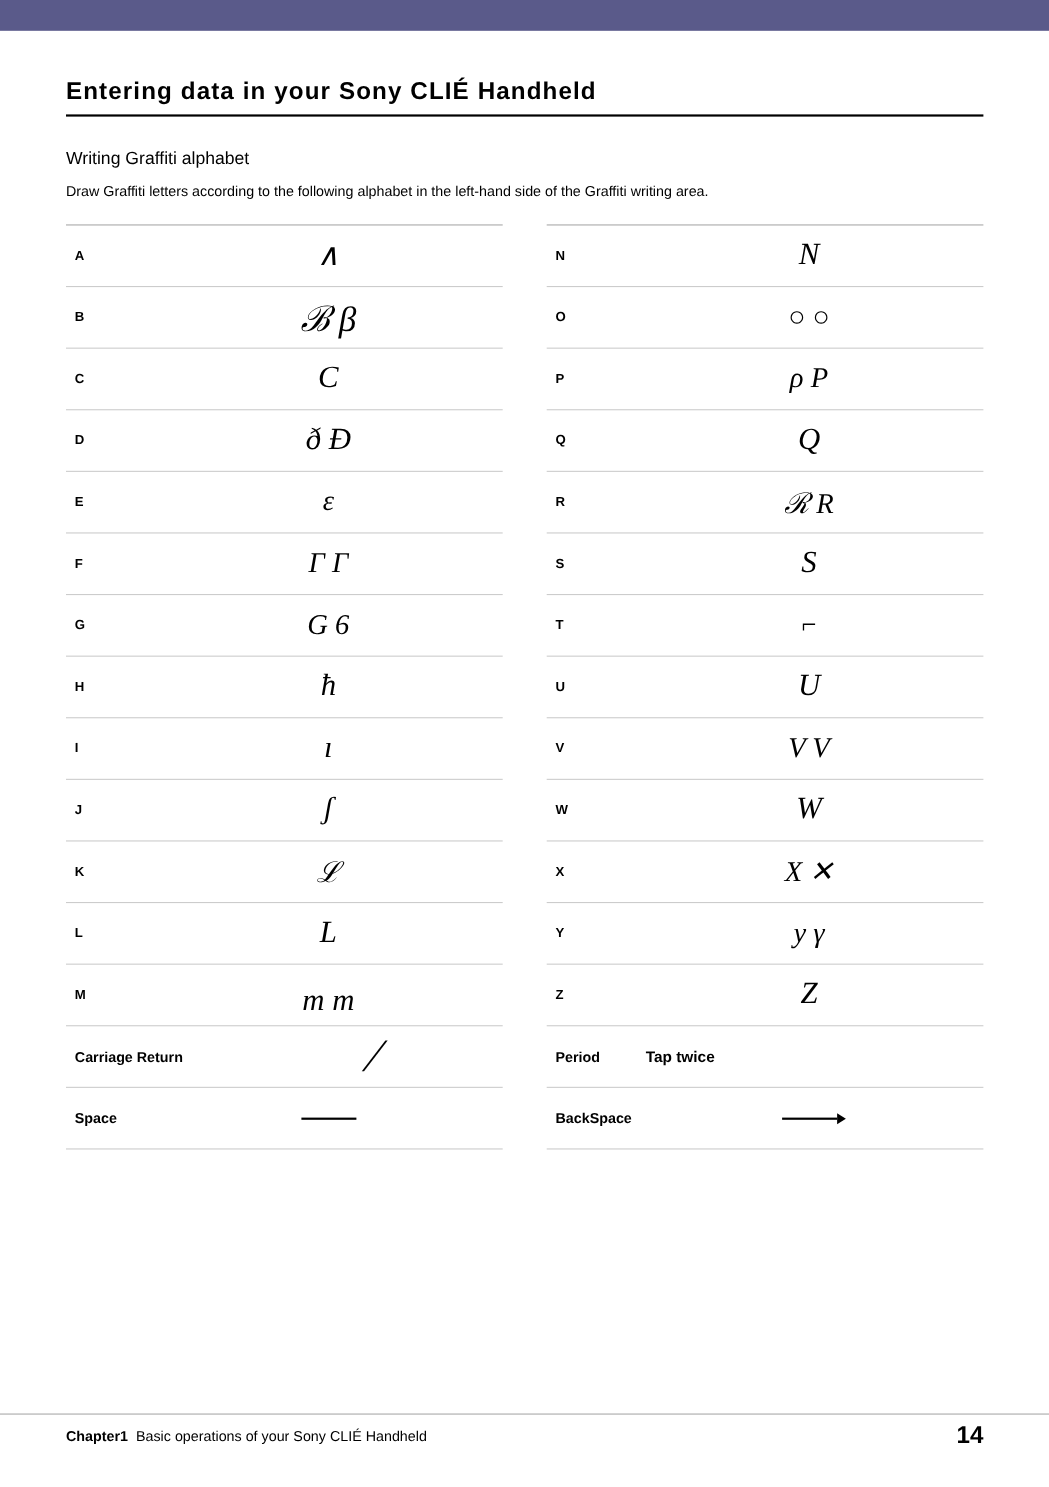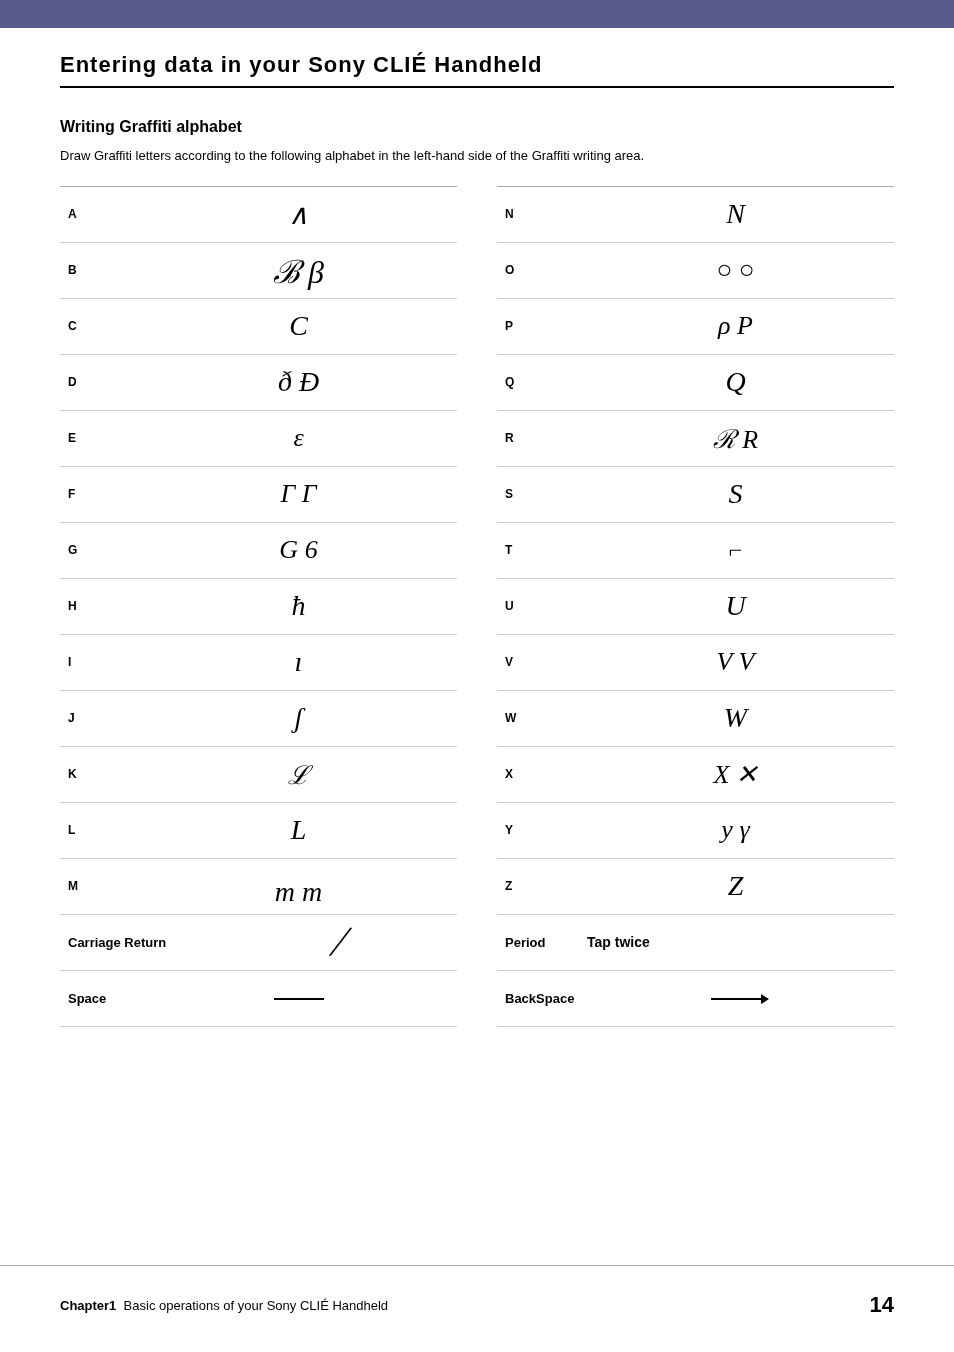--- a/index.html
+++ b/index.html
@@ -13,35 +13,35 @@
       position: relative;
     }
 
     .top-bar {
       width: 100%;
       height: 28px;
       background: #5a5a8a;
     }
 
     .page-content {
-      padding: 24px 60px 60px 60px;
+      padding: 42px 60px 60px 60px;
     }
 
     .page-title {
       font-size: 22px;
       font-weight: bold;
       margin-bottom: 30px;
       letter-spacing: 1px;
       border-bottom: 2px solid #000;
       padding-bottom: 8px;
     }
 
     .section-title {
       font-size: 16px;
-      font-weight: bold;
+      font-weight: normal;
       margin-bottom: 10px;
     }
 
     .section-desc {
       font-size: 13px;
       margin-bottom: 20px;
       line-height: 1.5;
     }
 
     .alphabet-container {
@@ -83,27 +83,27 @@
       font-style: normal;
       font-size: 22px;
     }
 
     .col-divider {
       width: 40px;
     }
 
     .footer {
       position: absolute;
-      bottom: 8px;
+      bottom: 28px;
       left: 0;
       right: 0;
       display: flex;
       justify-content: space-between;
       align-items: center;
-      padding: 26px 60px;
+      padding: 6px 60px;
       border-top: 1px solid #aaa;
       font-size: 13px;
     }
 
     .footer-left {
       font-weight: bold;
     }
 
     .footer-left span {
       font-weight: normal;

